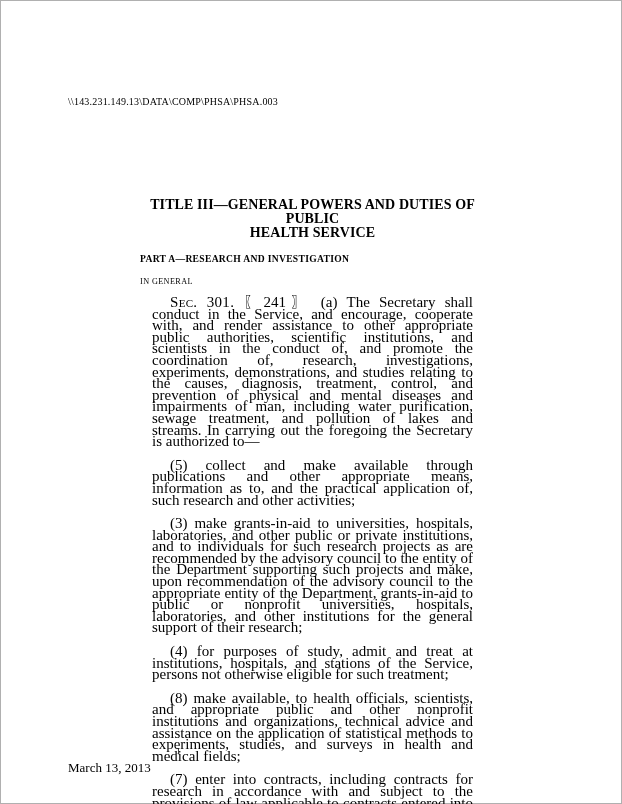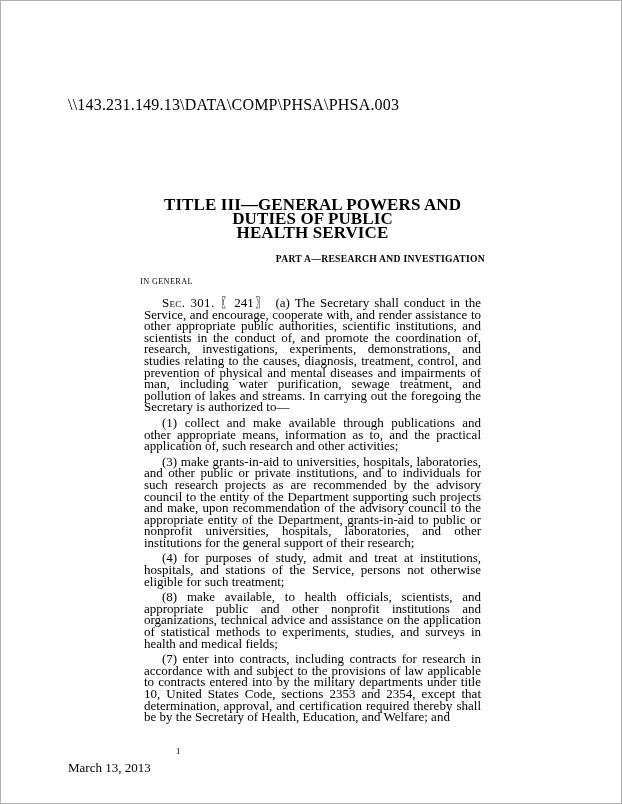--- a/index.html
+++ b/index.html
@@ -28,59 +28,59 @@
     height: 804px;
     border: 1px solid #b0b0b0;
     box-sizing: border-box;
     pointer-events: none;
   }
   .header-path {
     position: absolute;
     left: 68px;
     top: 96px;
     font-family: "Liberation Serif", serif;
-    font-size: 16px;
+    font-size: 10px;
     letter-spacing: 0.2px;
     color: #000;
     white-space: nowrap;
   }
   .body-block {
     position: absolute;
     left: 140px;
     top: 198px;
     width: 345px;
   }
   .title {
     text-align: center;
-    font-size: 17px;
+    font-size: 14px;
     font-weight: bold;
     line-height: 14px;
     letter-spacing: 0.1px;
     margin: 0 0 0 0;
   }
   .title .line2 {
     display: block;
   }
   .part-head {
-    text-align: right;
+    text-align: left;
     font-size: 9.6px;
     font-weight: bold;
     margin-top: 13px;
     letter-spacing: 0.3px;
   }
   .in-general {
     text-align: left;
     font-size: 8.2px;
     margin-top: 13px;
     letter-spacing: 0.4px;
     font-variant: small-caps;
   }
   p.para {
-    margin: 4px;
-    font-size: 13px;
+    margin: 12px;
+    font-size: 15px;
     line-height: 11.6px;
     text-align: justify;
     text-justify: inter-word;
     hyphens: manual;
   }
   p.first {
     margin-top: 11px;
     text-indent: 18px;
   }
   p.num {
@@ -116,21 +116,21 @@
     <div class="title">
       <span>TITLE III—GENERAL POWERS AND DUTIES OF PUBLIC</span>
       <span class="line2">HEALTH SERVICE</span>
     </div>
 
     <div class="part-head">PART A—RESEARCH AND INVESTIGATION</div>
 
     <div class="in-general">IN GENERAL</div>
 
     <p class="para first"><span class="sec-label">Sec. 301.</span> 〖241〗 (a) The Secretary shall conduct in the Service, and encourage, cooperate with, and render assistance to other appropriate public authorities, scientific institutions, and scientists in the conduct of, and promote the coordination of, research, investigations, experiments, demonstrations, and studies relating to the causes, diagnosis, treatment, control, and prevention of physical and mental diseases and impairments of man, including water purification, sewage treatment, and pollution of lakes and streams. In carrying out the foregoing the Secretary is authorized to—</p>
-    <p class="para num">(1) collect and make available through publications and other appropriate means, information as to, and the practical application of, such research and other activities;</p>
+    <p class="para num">(5) collect and make available through publications and other appropriate means, information as to, and the practical application of, such research and other activities;</p>
     <p class="para num">(3) make grants-in-aid to universities, hospitals, laboratories, and other public or private institutions, and to individuals for such research projects as are recommended by the advisory council to the entity of the Department supporting such projects and make, upon recommendation of the advisory council to the appropriate entity of the Department, grants-in-aid to public or nonprofit universities, hospitals, laboratories, and other institutions for the general support of their research;</p>
     <p class="para num">(4) for purposes of study, admit and treat at institutions, hospitals, and stations of the Service, persons not otherwise eligible for such treatment;</p>
     <p class="para num">(8) make available, to health officials, scientists, and appropriate public and other nonprofit institutions and organizations, technical advice and assistance on the application of statistical methods to experiments, studies, and surveys in health and medical fields;</p>
     <p class="para num">(7) enter into contracts, including contracts for research in accordance with and subject to the provisions of law applicable to contracts entered into by the military departments under title 10, United States Code, sections 2353 and 2354, except that determination, approval, and certification required thereby shall be by the Secretary of Health, Education, and Welfare; and</p>
   </div>
 
   <div class="page-num">1</div>
   <div class="footer-date">March 13, 2013</div>
 </div>
 

